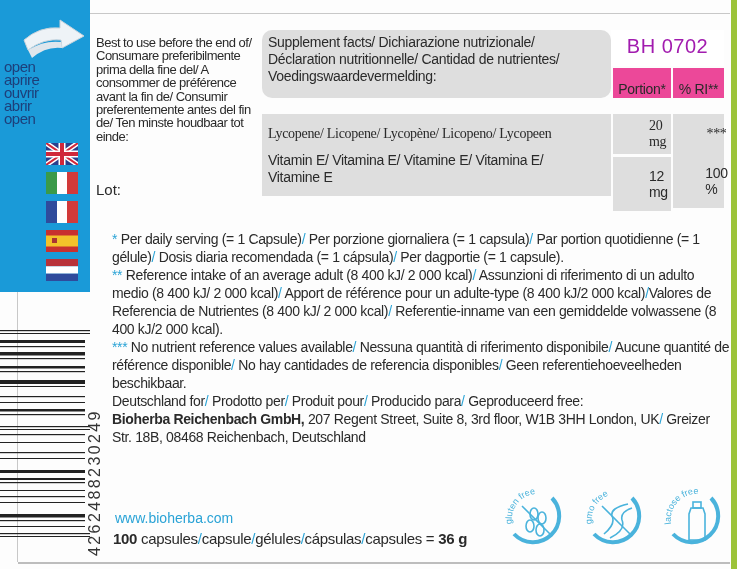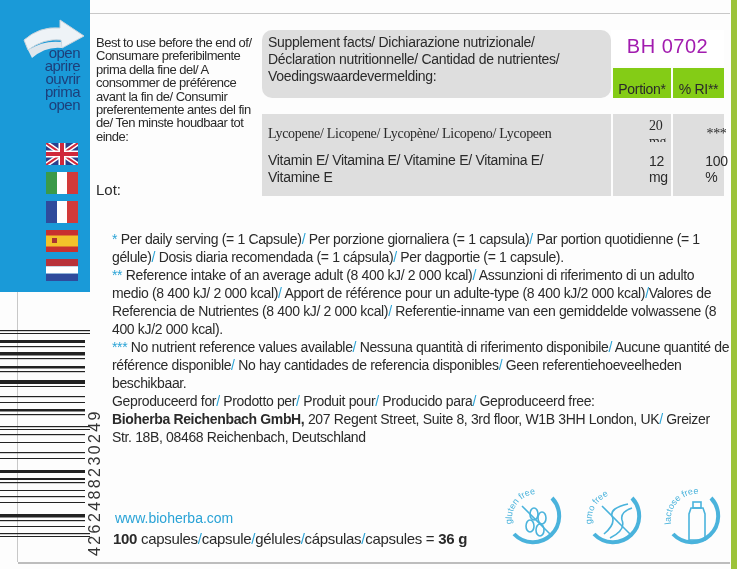--- a/index.html
+++ b/index.html
@@ -6,37 +6,37 @@
   body { width:737px; height:569px; position:relative; background:#fdfdfd; overflow:hidden;
          font-family:"Liberation Sans", sans-serif; color:#2a2a2a; }
   .narrow { font-family:"Liberation Sans", sans-serif; letter-spacing:-0.4px; }
   .blue-strip { position:absolute; left:0; top:0; width:90px; height:292px; background:#1a9ad8; }
   .top-line { position:absolute; left:90px; top:13px; width:640px; height:1px; background:#c8c8c8; }
   .green-bar { position:absolute; right:0; top:0; width:6px; height:569px; background:#9cc33a; }
   .bottom-line { position:absolute; left:18px; top:562px; width:712px; height:2px; background:#bdbdbd; }
   .vline { position:absolute; left:17px; top:292px; width:1px; height:270px; background:#c8c8c8; }
 
   .arrow-icon { position:absolute; left:20px; top:18px; width:66px; height:44px; }
-  .open-words { position:absolute; left:4px; top:46px; width:76px; text-align:right;
+  .open-words { position:absolute; left:4px; top:60px; width:76px; 
                 color:#1d3f7a; font-size:15px; line-height:13px; letter-spacing:-0.5px; }
   .flag { position:absolute; left:46px; width:32px; height:22px; }
 
   .barcode { position:absolute; left:0; top:330px; width:90px; height:215px; }
   .barcode-digits { position:absolute; left:86px; top:336px; width:18px; height:220px;
                     writing-mode:vertical-rl; transform:rotate(180deg); font-size:16px;
                     letter-spacing:2.4px; color:#333; text-align:left; }
 
   .bbd { position:absolute; left:96px; top:36px; width:170px; font-size:13px; line-height:13.4px; letter-spacing:-0.5px; }
   .lot { position:absolute; left:96px; top:181px; font-size:15px; }
 
   .facts { position:absolute; left:262px; top:30px; width:462px; }
   .fact-head { position:absolute; left:0; top:0; width:349px; height:68px; background:#dedede; padding:4px 6px; box-sizing:border-box;
                font-size:14px; line-height:17px; letter-spacing:-0.3px;border-radius:10px; }
   .bh-box { position:absolute; left:349px; top:0; width:113px; height:36px; background:#fff; color:#a21caf; font-size:20px; text-align:center; line-height:32px; letter-spacing:0.5px;}
-  .col-head { position:absolute; top:38px; height:30px; background:#84cc16; font-size:14px; line-height:42px; text-align:center; letter-spacing:-0.3px; }
+  .col-head { position:absolute; top:38px; height:30px; background:#ec4899; font-size:14px; line-height:42px; text-align:center; letter-spacing:-0.3px; }
   .row { position:absolute; left:0; background:#dedede; font-size:14px; letter-spacing:-0.3px; }
   .cell { position:absolute; top:0; height:100%; background:#dedede; box-sizing:border-box; display:flex; align-items:center;padding-left:36px; }
 
   .notes { position:absolute; left:112px; top:230px; width:620px; font-size:14px; line-height:18px; letter-spacing:-0.35px; }
   .notes p { margin:0; }
   .ast { color:#2aa3d6; }
   .sl { color:#2aa3d6; }
   .url { position:absolute; left:115px; top:510px; color:#2aa3d6; font-size:14px; }
   .capsules { position:absolute; left:113px; top:530px; font-size:15px; letter-spacing:-0.3px; }
   .badge { position:absolute; top:484px; width:72px; height:72px; }
@@ -52,21 +52,21 @@
 
 <svg class="arrow-icon" viewBox="0 0 66 44">
   <path d="M4 22 Q20 8 40 10 L40 2 L64 18 L42 30 L41 22 Q24 20 8 32 Z" fill="#eef3f7" stroke="#c9d3db" stroke-width="1"></path>
   <path d="M8 32 Q24 22 41 24 L42 30 Q26 28 12 40 Z" fill="#dfe6ec"></path>
 </svg>
 
 <div class="open-words">
   <div>open</div>
   <div>aprire</div>
   <div>ouvrir</div>
-  <div>prima</div>
+  <div>abrir</div>
   <div>open</div>
 </div>
 
 <svg class="flag" style="top:143px" viewBox="0 0 32 22">
   <rect width="32" height="22" fill="#2b3f8c"></rect>
   <path d="M0 0L32 22M32 0L0 22" stroke="#fff" stroke-width="5"></path>
   <path d="M0 0L32 22M32 0L0 22" stroke="#d0283a" stroke-width="2"></path>
   <path d="M16 0V22M0 11H32" stroke="#fff" stroke-width="7"></path>
   <path d="M16 0V22M0 11H32" stroke="#d0283a" stroke-width="4"></path>
 </svg>
@@ -137,40 +137,40 @@
   <div class="col-head" style="left:351px;width:58px;">Portion*</div>
   <div class="col-head" style="left:411px;width:51px;">% RI**</div>
 
   <div class="row" style="top:84px;height:40px;width:500px;background:transparent;font-family:Liberation Serif, serif;">
     <div class="cell" style="left:0;width:349px;padding-left:6px;">Lycopene/ Licopene/ Lycopène/ Licopeno/ Lycopeen</div>
     <div class="cell" style="left:351px;width:58px;justify-content:center;">20 mg</div>
     <div class="cell" style="left:411px;width:51px;justify-content:center;">***</div>
   </div>
   <div class="row" style="top:112px;height:54px;width:408px;background:transparent;">
     <div class="cell" style="left:0;width:349px;padding:0 60px 0 6px;line-height:17px;">Vitamin E/ Vitamina E/ Vitamine E/ Vitamina E/ Vitamine E</div>
-    <div class="cell" style="left:351px;width:58px;justify-content:center;">12 mg</div>
-    <div class="cell" style="left:411px;width:51px;justify-content:center;">100 %</div>
+    <div class="cell" style="left:351px;width:58px;justify-content:center;margin-top:15px;">12 mg</div>
+    <div class="cell" style="left:411px;width:51px;justify-content:center;margin-top:12px;">100 %</div>
   </div>
 </div>
 
 <div class="notes">
   <p>
     <span class="ast">*</span>
     <span>Per daily serving (= 1 Capsule)</span><span class="sl">/ </span><span>Per porzione giornaliera (= 1 capsula)</span><span class="sl">/ </span><span>Par portion quotidienne (= 1 gélule)</span><span class="sl">/ </span><span>Dosis diaria recomendada (= 1 cápsula)</span><span class="sl">/ </span><span>Per dagportie (= 1 capsule).</span>
   </p>
   <p>
     <span class="ast">**</span>
     <span>Reference intake of an average adult (8 400 kJ/ 2 000 kcal)</span><span class="sl">/ </span><span>Assunzioni di riferimento di un adulto medio (8 400 kJ/ 2 000 kcal)</span><span class="sl">/ </span><span>Apport de référence pour un adulte-type (8 400 kJ/2 000 kcal)</span><span class="sl">/</span><span>Valores de Referencia de Nutrientes (8 400 kJ/ 2 000 kcal)</span><span class="sl">/ </span><span>Referentie-inname van een gemiddelde volwassene (8 400 kJ/2 000 kcal).</span>
   </p>
   <p>
     <span class="ast">***</span>
     <span>No nutrient reference values available</span><span class="sl">/ </span><span>Nessuna quantità di riferimento disponibile</span><span class="sl">/ </span><span>Aucune quantité de référence disponible</span><span class="sl">/ </span><span>No hay cantidades de referencia disponibles</span><span class="sl">/ </span><span>Geen referentiehoeveelheden beschikbaar.</span>
   </p>
   <p>
-    <span>Geproduceerd for</span><span class="sl">/ </span><span>Prodotto per</span><span class="sl">/ </span><span>Produit pour</span><span class="sl">/ </span><span>Producido para</span><span class="sl">/ </span><span>Geproduceerd free:</span>
+    <span>Deutschland for</span><span class="sl">/ </span><span>Prodotto per</span><span class="sl">/ </span><span>Produit pour</span><span class="sl">/ </span><span>Producido para</span><span class="sl">/ </span><span>Geproduceerd free:</span>
   </p>
   <p>
     <b>Bioherba Reichenbach GmbH,</b>
     <span>207 Regent Street, Suite 8, 3rd floor, W1B 3HH London, UK</span><span class="sl">/</span>
     <span>Greizer Str. 18B, 08468 Reichenbach, Deutschland</span>
   </p>
 </div>
 
 <div class="url">www.bioherba.com</div>
 <div class="capsules">

